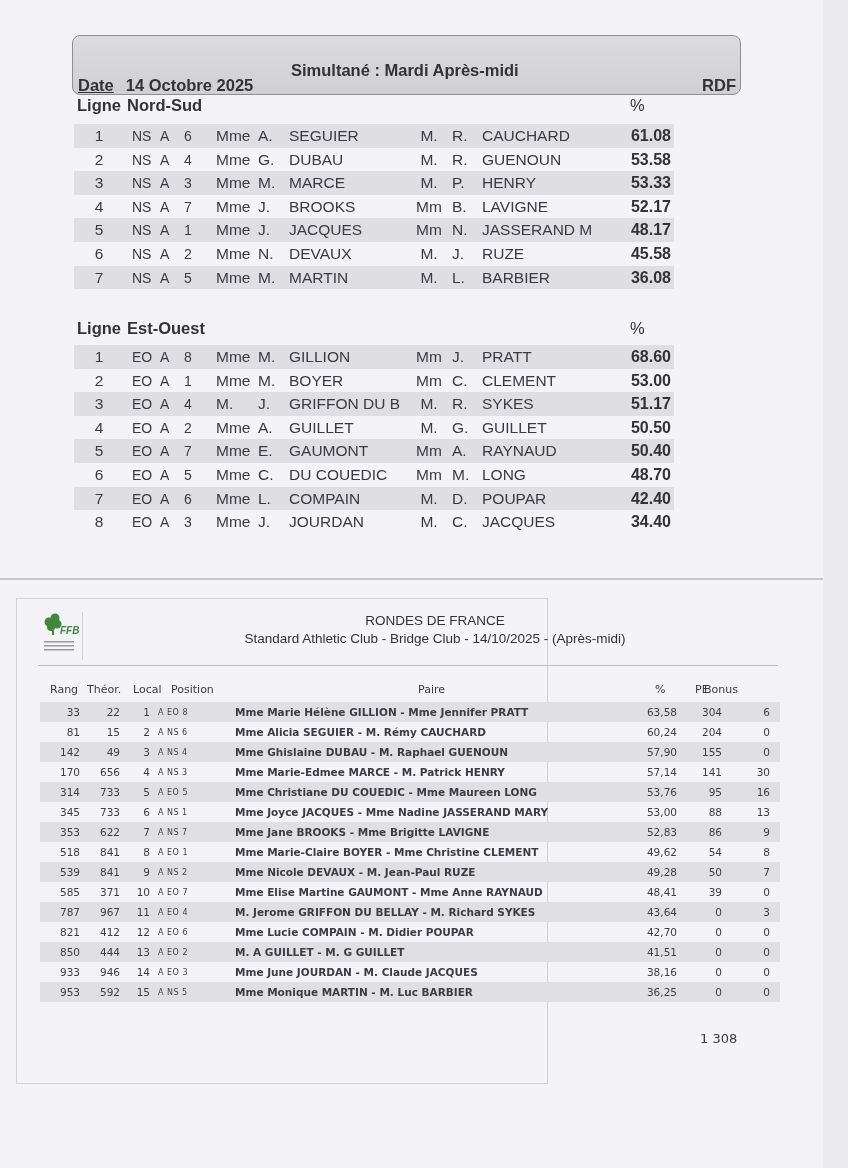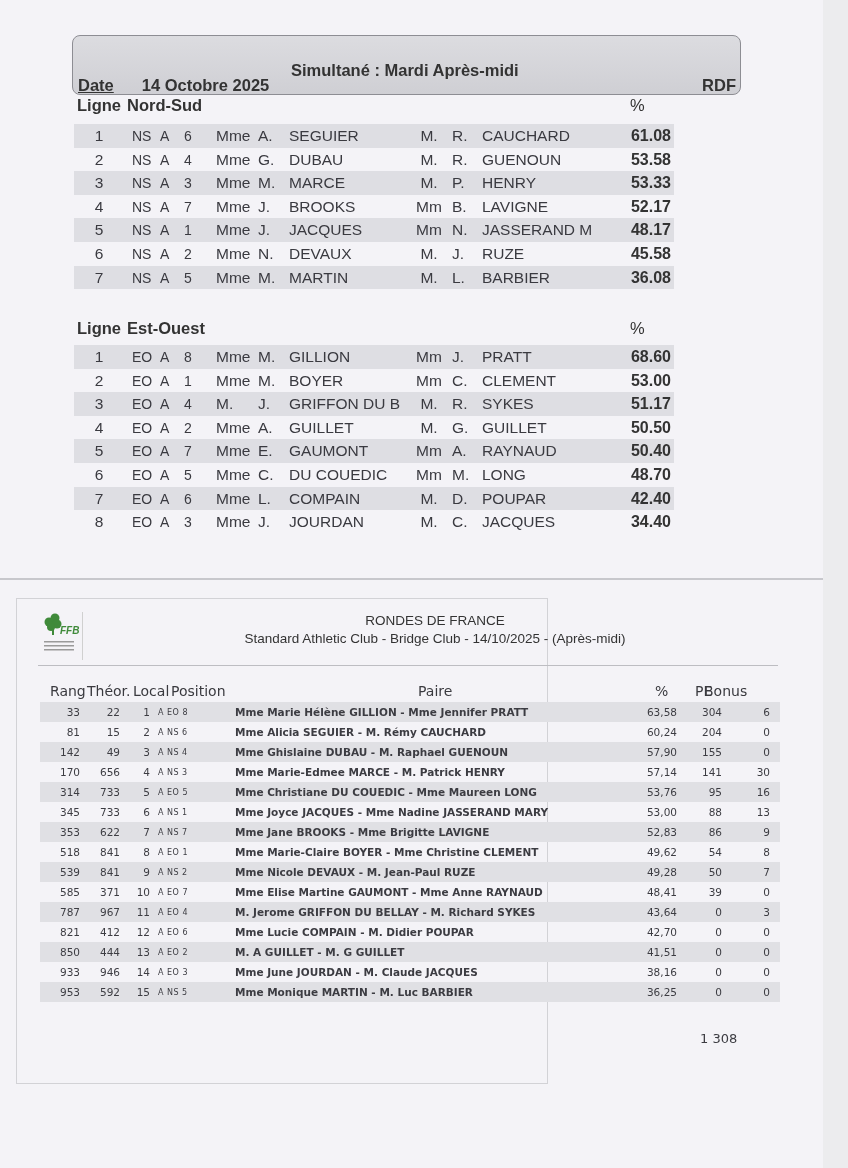--- a/index.html
+++ b/index.html
@@ -14,21 +14,21 @@
 
   
   .header-box {
     position: absolute; left: 72px; top: 35px; width: 667px; height: 58px;
     border: 1px solid #8d8d93; border-radius: 8px;
     background: linear-gradient(#dcdce0, #cfcfd4);
   }
   .hdr-title { position: absolute; left: 5px; top: 4px; font-size: 16.5px; font-weight: bold; color: #333; }
   .hdr-sub { position: absolute; left: 218px; top: 25px; font-size: 16.5px; font-weight: bold; color: #333; }
   .hdr-date { position: absolute; left: 5px; top: 40px; font-size: 16.5px; font-weight: bold; color: #333; }
-  .hdr-date .lbl { margin-right: 28px; text-decoration: underline; }
+  .hdr-date .lbl { margin-right: 12px; text-decoration: underline; }
   .hdr-rdf { position: absolute; right: 4px; top: 40px; font-size: 16.5px; font-weight: bold; color: #333; }
 
   .section-title { position: absolute; left: 77px; font-size: 16.5px; font-weight: bold; color: #333; }
   .section-title .w1 { margin-right: 6px; }
   .pct-head { position: absolute; left: 630px; font-size: 16.5px; color: #333; }
 
   .line-table { position: absolute; left: 74px; width: 600px; }
   .lrow { height: 23.6px; position: relative; font-size: 15.5px; color: #3a3a40; }
   .lrow.shade { background: #dedee3; }
   .lrow span { position: absolute; top: 3px; white-space: nowrap; }
@@ -45,21 +45,21 @@
   .c-pct { right: 3px; font-weight: bold; color: #333; font-size: 16px; }
 
   
   .lower-frame { position: absolute; left: 16px; top: 598px; width: 530px; height: 484px; border: 1px solid #d2d2d6; }
   .logo { position: absolute; left: 40px; top: 612px; width: 42px; height: 48px; border-right: 1px solid #d0d0d0; }
   .logo svg { display: block; }
   .rdf-title { position: absolute; left: 240px; width: 390px; top: 613px; text-align: center; font-size: 13.5px; color: #333; }
   .rdf-sub { position: absolute; left: 240px; width: 390px; top: 631px; text-align: center; font-size: 13.5px; color: #333; }
   .rdf-rule { position: absolute; left: 38px; top: 665px; width: 740px; height: 1px; background: #bdbdc2; }
 
-  .res-head { position: absolute; top: 683px; left: 0; width: 848px; height: 16px; font-family: "DejaVu Sans", sans-serif; font-size: 14px; color: #3a3a3f; }
+  .res-head { position: absolute; top: 683px; left: 0; width: 848px; height: 16px; font-family: "DejaVu Sans", sans-serif; font-size: 11px; color: #3a3a3f; }
   .res-head span { position: absolute; white-space: nowrap; }
 
   .res-table { position: absolute; left: 40px; top: 702px; width: 740px; }
   .rrow { height: 20px; position: relative; font-family: "DejaVu Sans", sans-serif; font-size: 10.5px; color: #3c3c42; }
   .rrow.shade { background: #e0e0e4; }
   .rrow span { position: absolute; top: 4px; white-space: nowrap; }
   .r-rang { left: 0; width: 40px; text-align: right; }
   .r-theor { left: 40px; width: 40px; text-align: right; }
   .r-local { left: 80px; width: 30px; text-align: right; }
   .r-pos { left: 118px; font-size: 8px; top: 6px !important; letter-spacing: 0.5px; }

